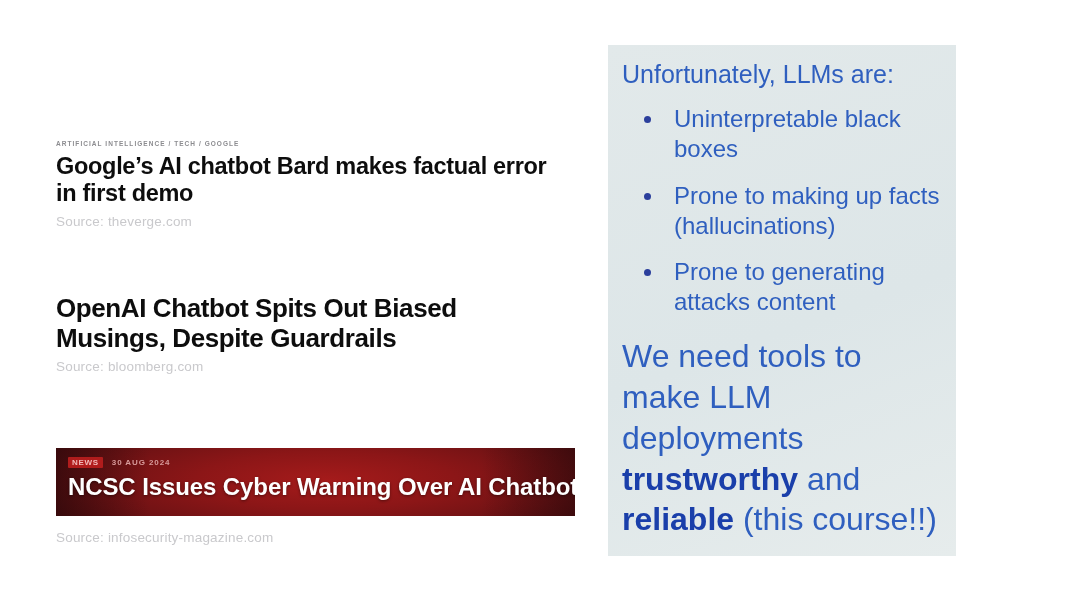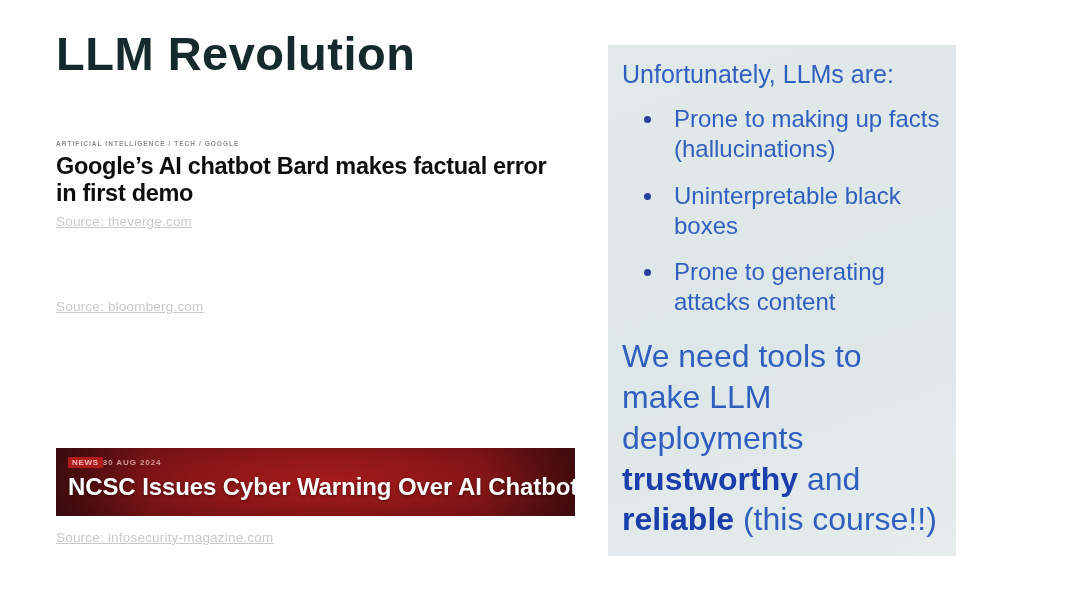--- a/index.html
+++ b/index.html
@@ -67,21 +67,20 @@
     font-size: 26px;
     letter-spacing: -0.4px;
     line-height: 1.16;
   }
   .news-source {
     font-size: 13.5px;
     color: #c9c9cc;
     letter-spacing: 0.2px;
     margin: 6px 0 0 0;
     font-weight: 400;
-    text-decoration: underline;
   }
   .news-source.spaced { margin-top: 14px; }
 
   
   .red-banner {
     position: relative;
     width: 519px;
     height: 68px;
     background:
       radial-gradient(ellipse 78% 130% at 52% 48%,
@@ -103,20 +102,21 @@
       rgba(30,6,8,0.0) 82%,
       rgba(30,6,8,0.5) 100%);
     pointer-events: none;
   }
   .banner-meta {
     position: absolute;
     left: 12px;
     top: 9px;
     display: flex;
     align-items: center;
+    gap: 9px;
     z-index: 2;
   }
   .banner-tag {
     font-size: 8px;
     font-weight: 700;
     letter-spacing: 0.7px;
     color: #f2b8b8;
     background: #b01c1c;
     padding: 1.5px 4px;
     border-radius: 1px;
@@ -196,29 +196,29 @@
     color: #1a3faa;
   }
 </style>
 </head>
 <body>
 
 <div class="slide">
 
   <div class="left-col">
 
-    <h1 class="slide-title">LLM Revolution</h1>
 
     <div class="news-block news-1">
       <p class="news-kicker">ARTIFICIAL INTELLIGENCE / TECH / GOOGLE</p>
       <p class="news-headline">Google’s AI chatbot Bard makes factual error in first demo</p>
       <p class="news-source">Source: theverge.com</p>
     </div>
 
     <div class="news-block news-2">
+      <p class="news-headline h2">OpenAI Chatbot Spits Out Biased Musings, Despite Guardrails</p>
       <p class="news-source">Source: bloomberg.com</p>
     </div>
 
     <div class="news-block news-3">
       <div class="red-banner">
         <div class="banner-meta">
           <span class="banner-tag">NEWS</span>
           <span class="banner-date">30 AUG 2024</span>
         </div>
         <div class="banner-headline">NCSC Issues Cyber Warning Over AI Chatbots</div>
@@ -228,25 +228,25 @@
 
   </div>
 
   <div class="right-panel">
 
     <p class="panel-lead">Unfortunately, LLMs are:</p>
 
     <ul class="panel-bullets">
       <li>
         <span class="dot"></span>
-        <span>Prone to making up facts (hallucinations)</span>
+        <span>Uninterpretable black boxes</span>
       </li>
       <li>
         <span class="dot"></span>
-        <span>Uninterpretable black boxes</span>
+        <span>Prone to making up facts (hallucinations)</span>
       </li>
       <li>
         <span class="dot"></span>
         <span>Prone to generating attacks content</span>
       </li>
     </ul>
 
     <p class="panel-closing"><span>We need tools to make LLM deployments </span><b>trustworthy</b><span> and </span><b>reliable</b><span> (this course!!)</span></p>
 
   </div>

